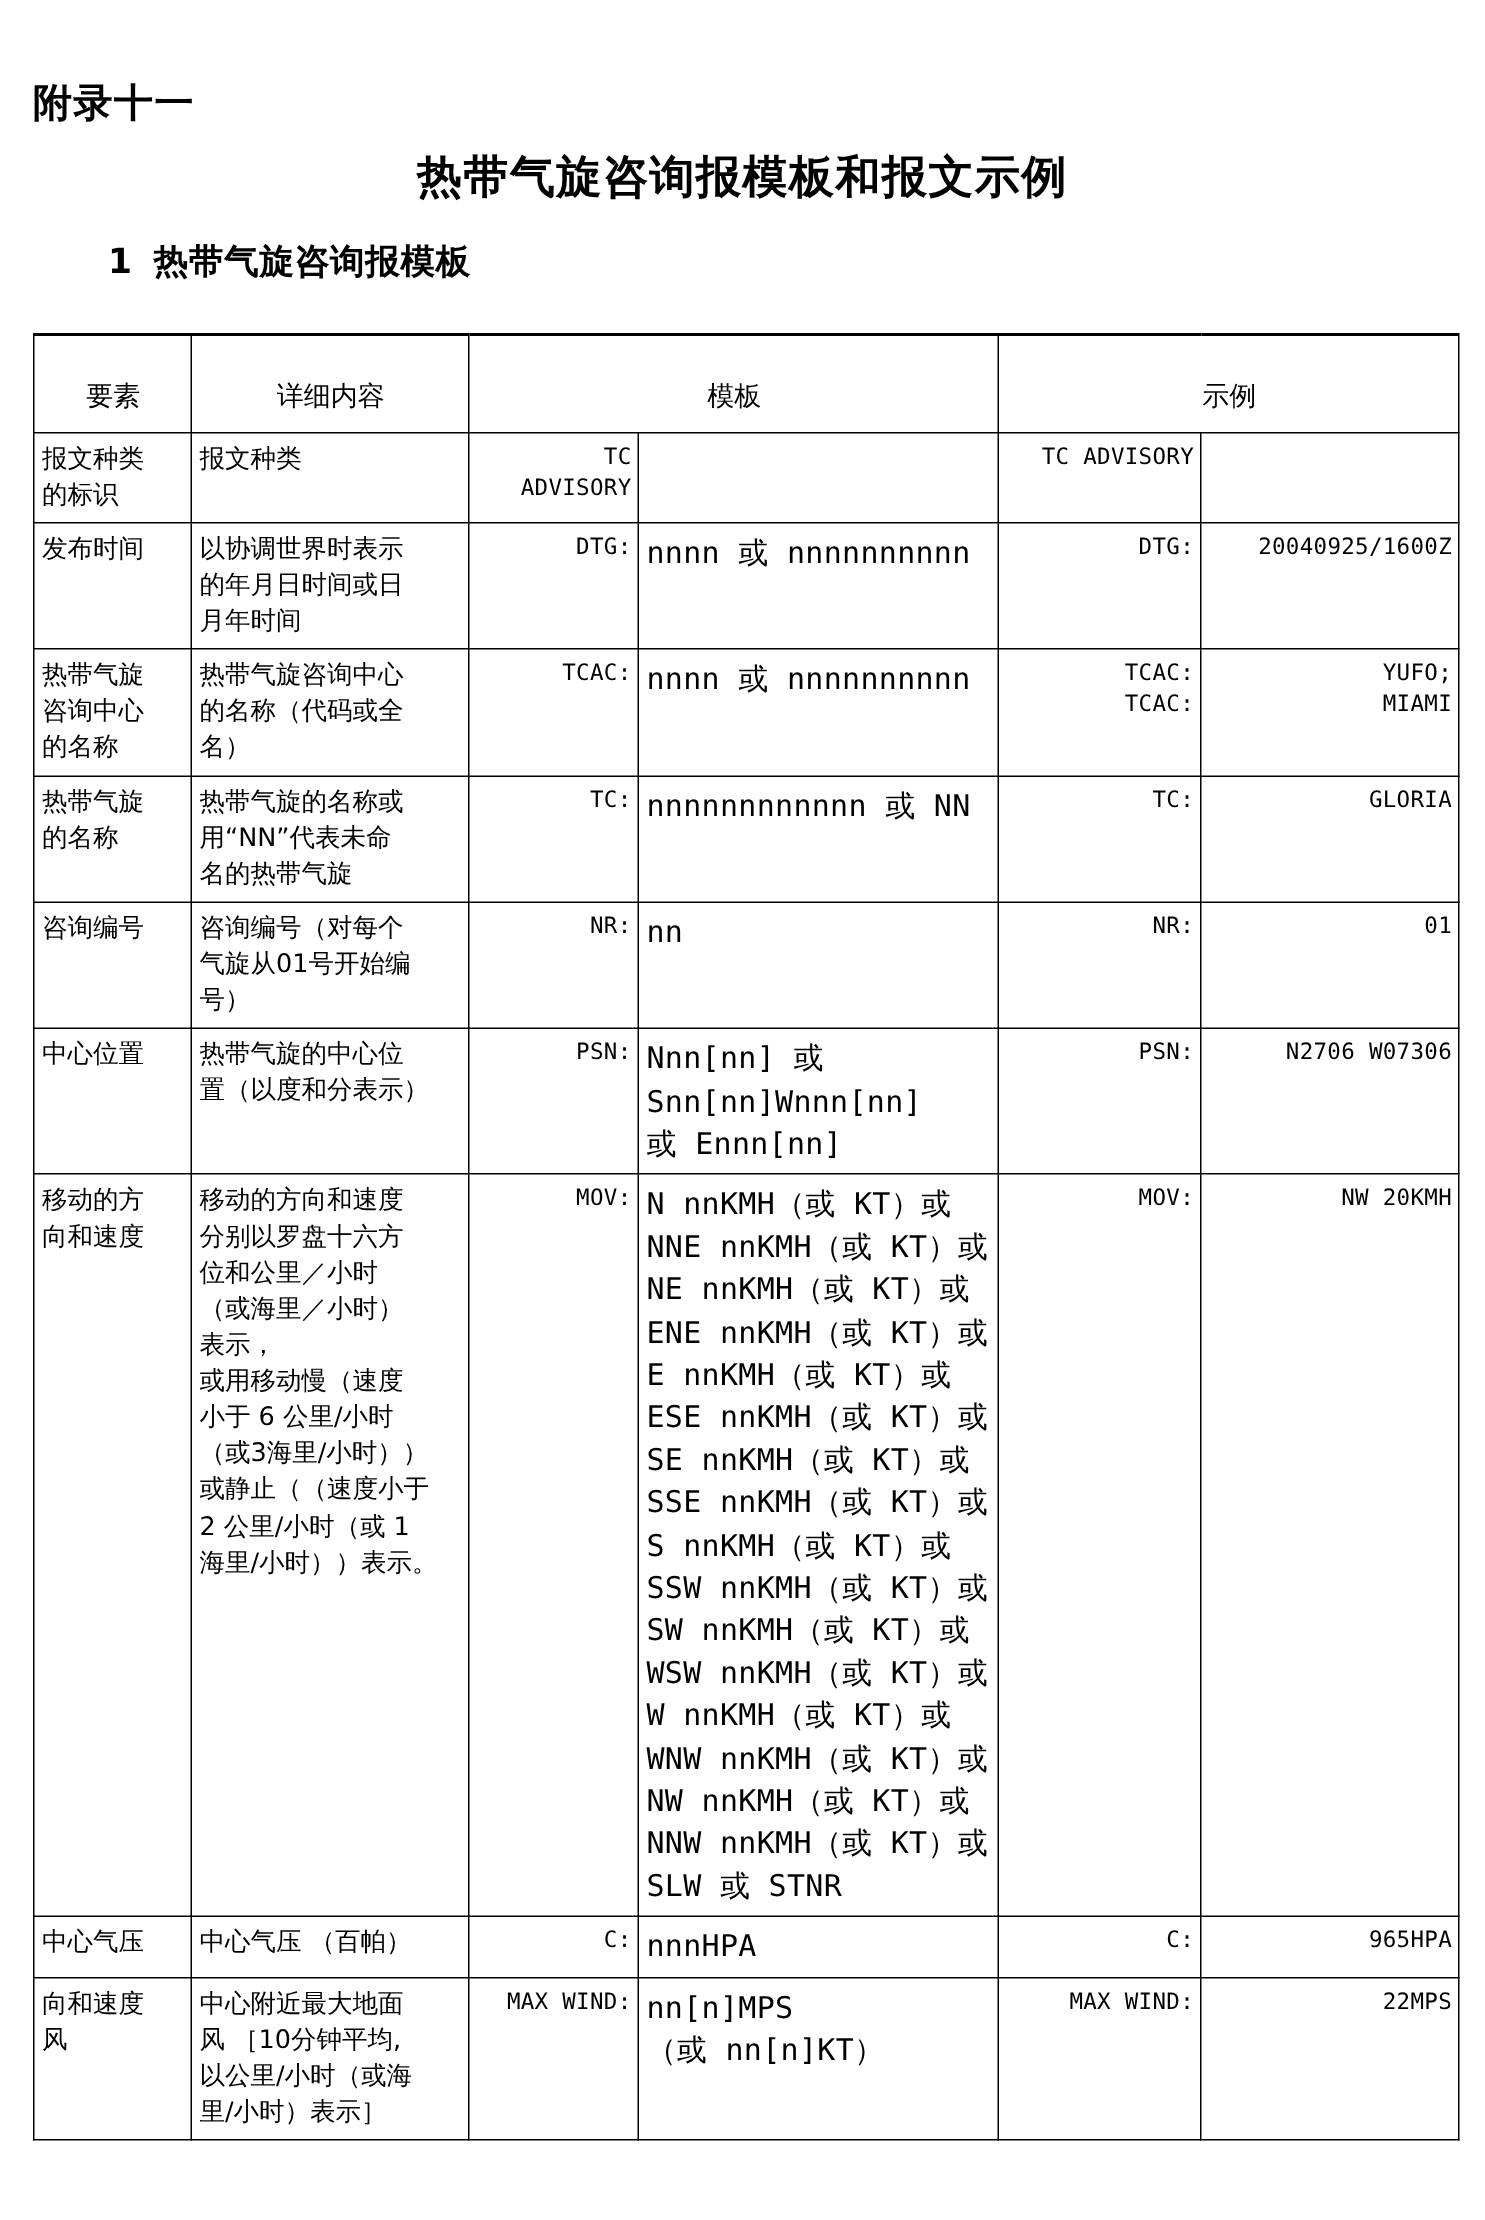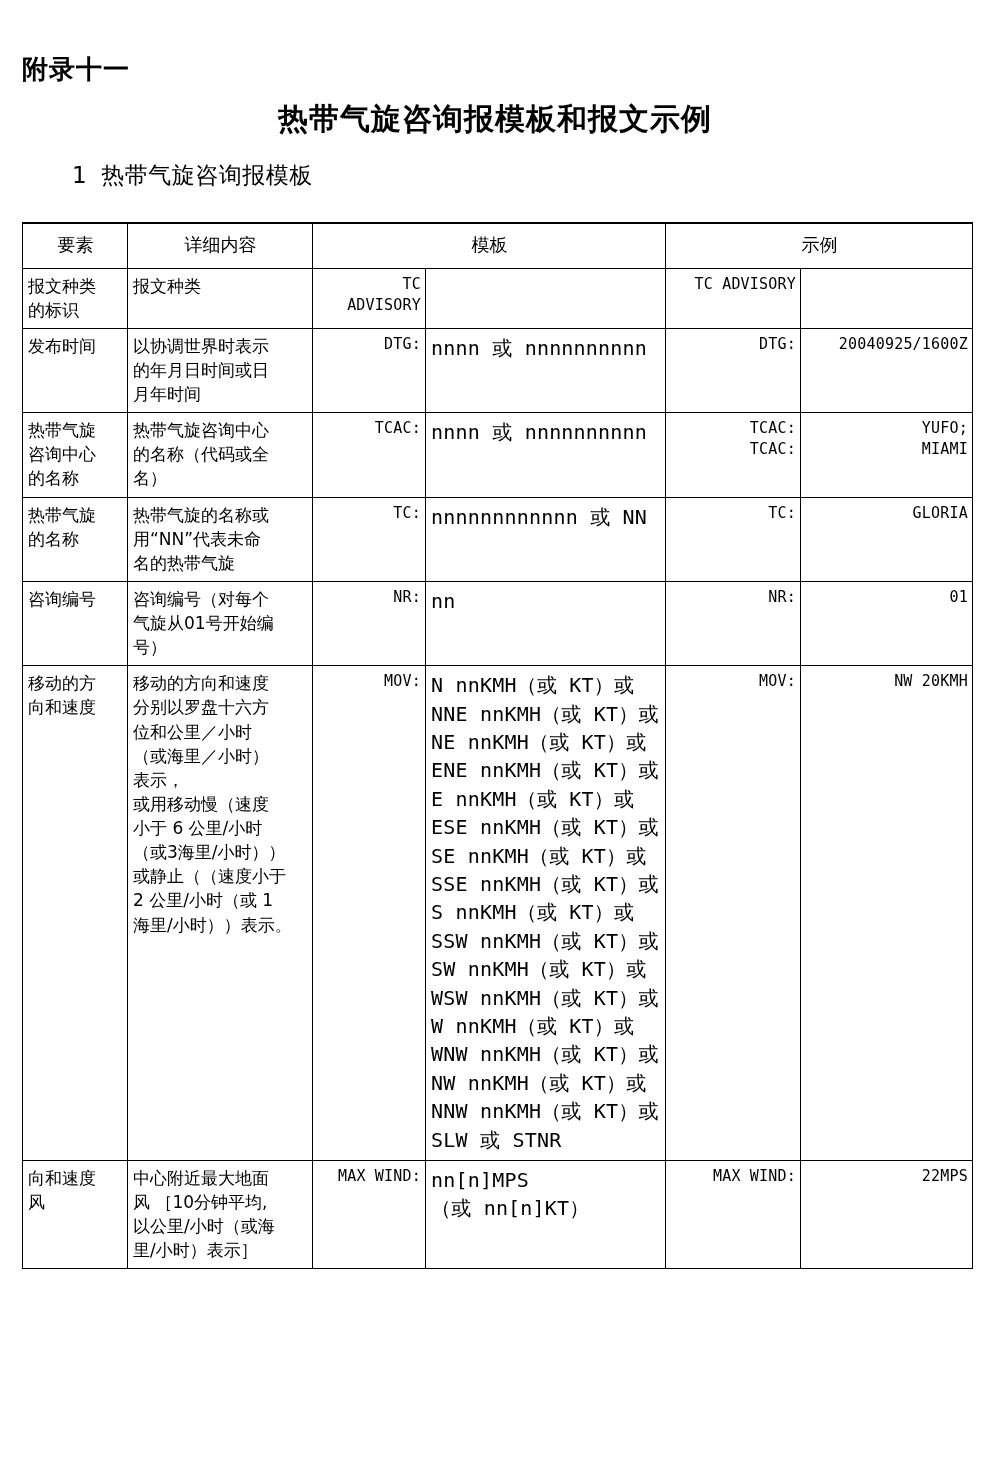--- a/index.html
+++ b/index.html
@@ -43,21 +43,21 @@
     font-weight: bold;
     font-size: 30px;
     letter-spacing: 1px;
     line-height: 1;
   }
   .section-heading {
     position: absolute;
     left: 72px;
     top: 128px;
     font-family: "DejaVu Sans", "Liberation Sans", sans-serif;
-    font-weight: normal;
+    font-weight: bold;
     font-size: 23px;
     letter-spacing: 0.5px;
     line-height: 1;
   }
   .section-heading .num {
     margin-right: 14px;
   }
 
   
   .tc-table {
@@ -77,21 +77,21 @@
     line-height: 1.42;
   }
   .tc-table .outer-bottom { border-bottom: 2px solid #000; }
 
   
   .hdr td {
     text-align: center;
     vertical-align: middle;
     font-family: "DejaVu Sans", "Liberation Sans", sans-serif;
     font-size: 18px;
-    padding-top: 8px;
+    padding-top: 28px;
     padding-bottom: 10px;
     border-top: 2px solid #000;
   }
 
   
   .c-elem {
     font-family: "DejaVu Sans", "Liberation Sans", sans-serif;
     font-size: 17px;
     line-height: 1.5;
     white-space: pre-line;
@@ -203,20 +203,31 @@
         </tr>
         <tr>
           <td class="c-elem">咨询编号</td>
           <td class="c-detail">咨询编号（对每个
 气旋从01号开始编
 号）</td>
           <td class="c-code">NR:</td>
           <td class="c-code-wide">nn</td>
           <td class="c-code">NR:</td>
           <td class="c-code">01</td>
+        </tr>
+        <tr>
+          <td class="c-elem">中心位置</td>
+          <td class="c-detail">热带气旋的中心位
+置（以度和分表示）</td>
+          <td class="c-code">PSN:</td>
+          <td class="c-code-wide">Nnn[nn] 或
+Snn[nn]Wnnn[nn]
+或 Ennn[nn]</td>
+          <td class="c-code">PSN:</td>
+          <td class="c-code">N2706 W07306</td>
         </tr>
         <tr>
           <td class="c-elem">移动的方
 向和速度</td>
           <td class="c-detail">移动的方向和速度
 分别以罗盘十六方
 位和公里／小时
 （或海里／小时）
 表示，
 或用移动慢（速度
@@ -240,20 +251,28 @@
 WSW nnKMH（或 KT）或
 W nnKMH（或 KT）或
 WNW nnKMH（或 KT）或
 NW nnKMH（或 KT）或
 NNW nnKMH（或 KT）或
 SLW 或 STNR</td>
           <td class="c-code">MOV:</td>
           <td class="c-code">NW 20KMH</td>
         </tr>
         <tr>
+          <td class="c-elem">中心气压</td>
+          <td class="c-detail">中心气压 （百帕）</td>
+          <td class="c-code">C:</td>
+          <td class="c-code-wide">nnnHPA</td>
+          <td class="c-code">C:</td>
+          <td class="c-code">965HPA</td>
+        </tr>
+        <tr>
           <td class="c-elem">向和速度
 风</td>
           <td class="c-detail">中心附近最大地面
 风 ［10分钟平均,
 以公里/小时（或海
 里/小时）表示］</td>
           <td class="c-code">MAX WIND:</td>
           <td class="c-code-wide">nn[n]MPS
 （或 nn[n]KT）</td>
           <td class="c-code">MAX WIND:</td>

